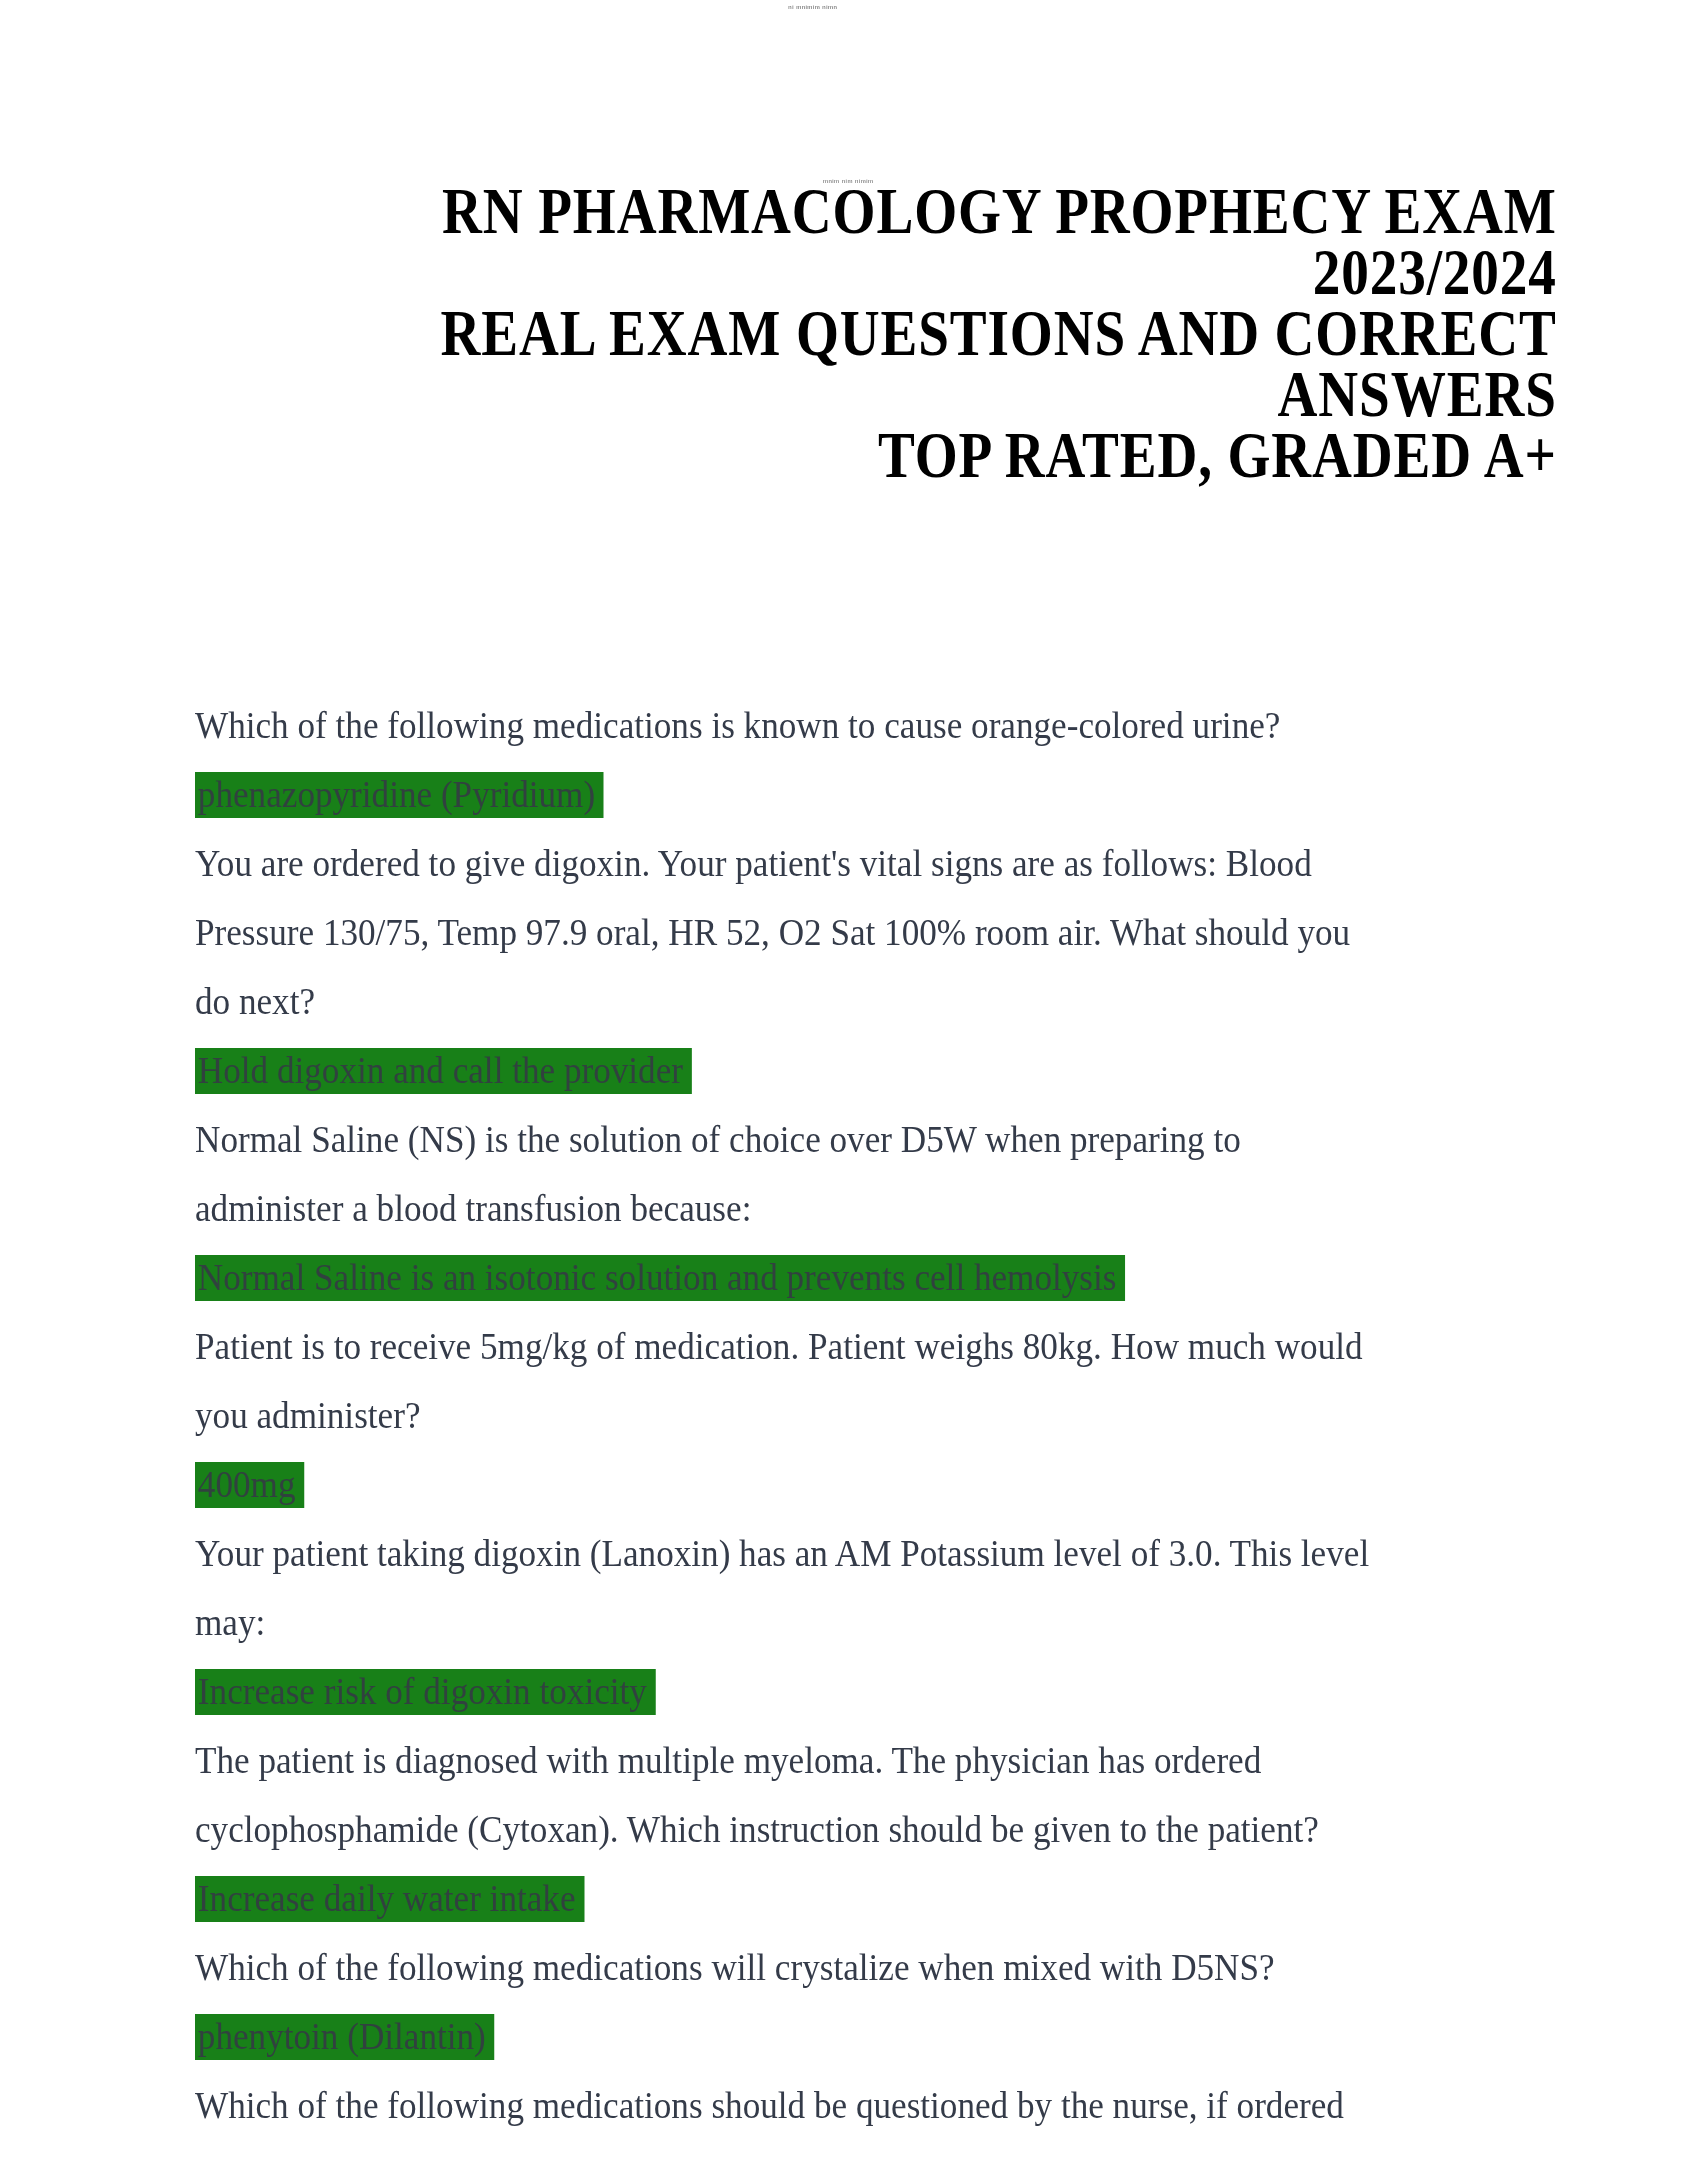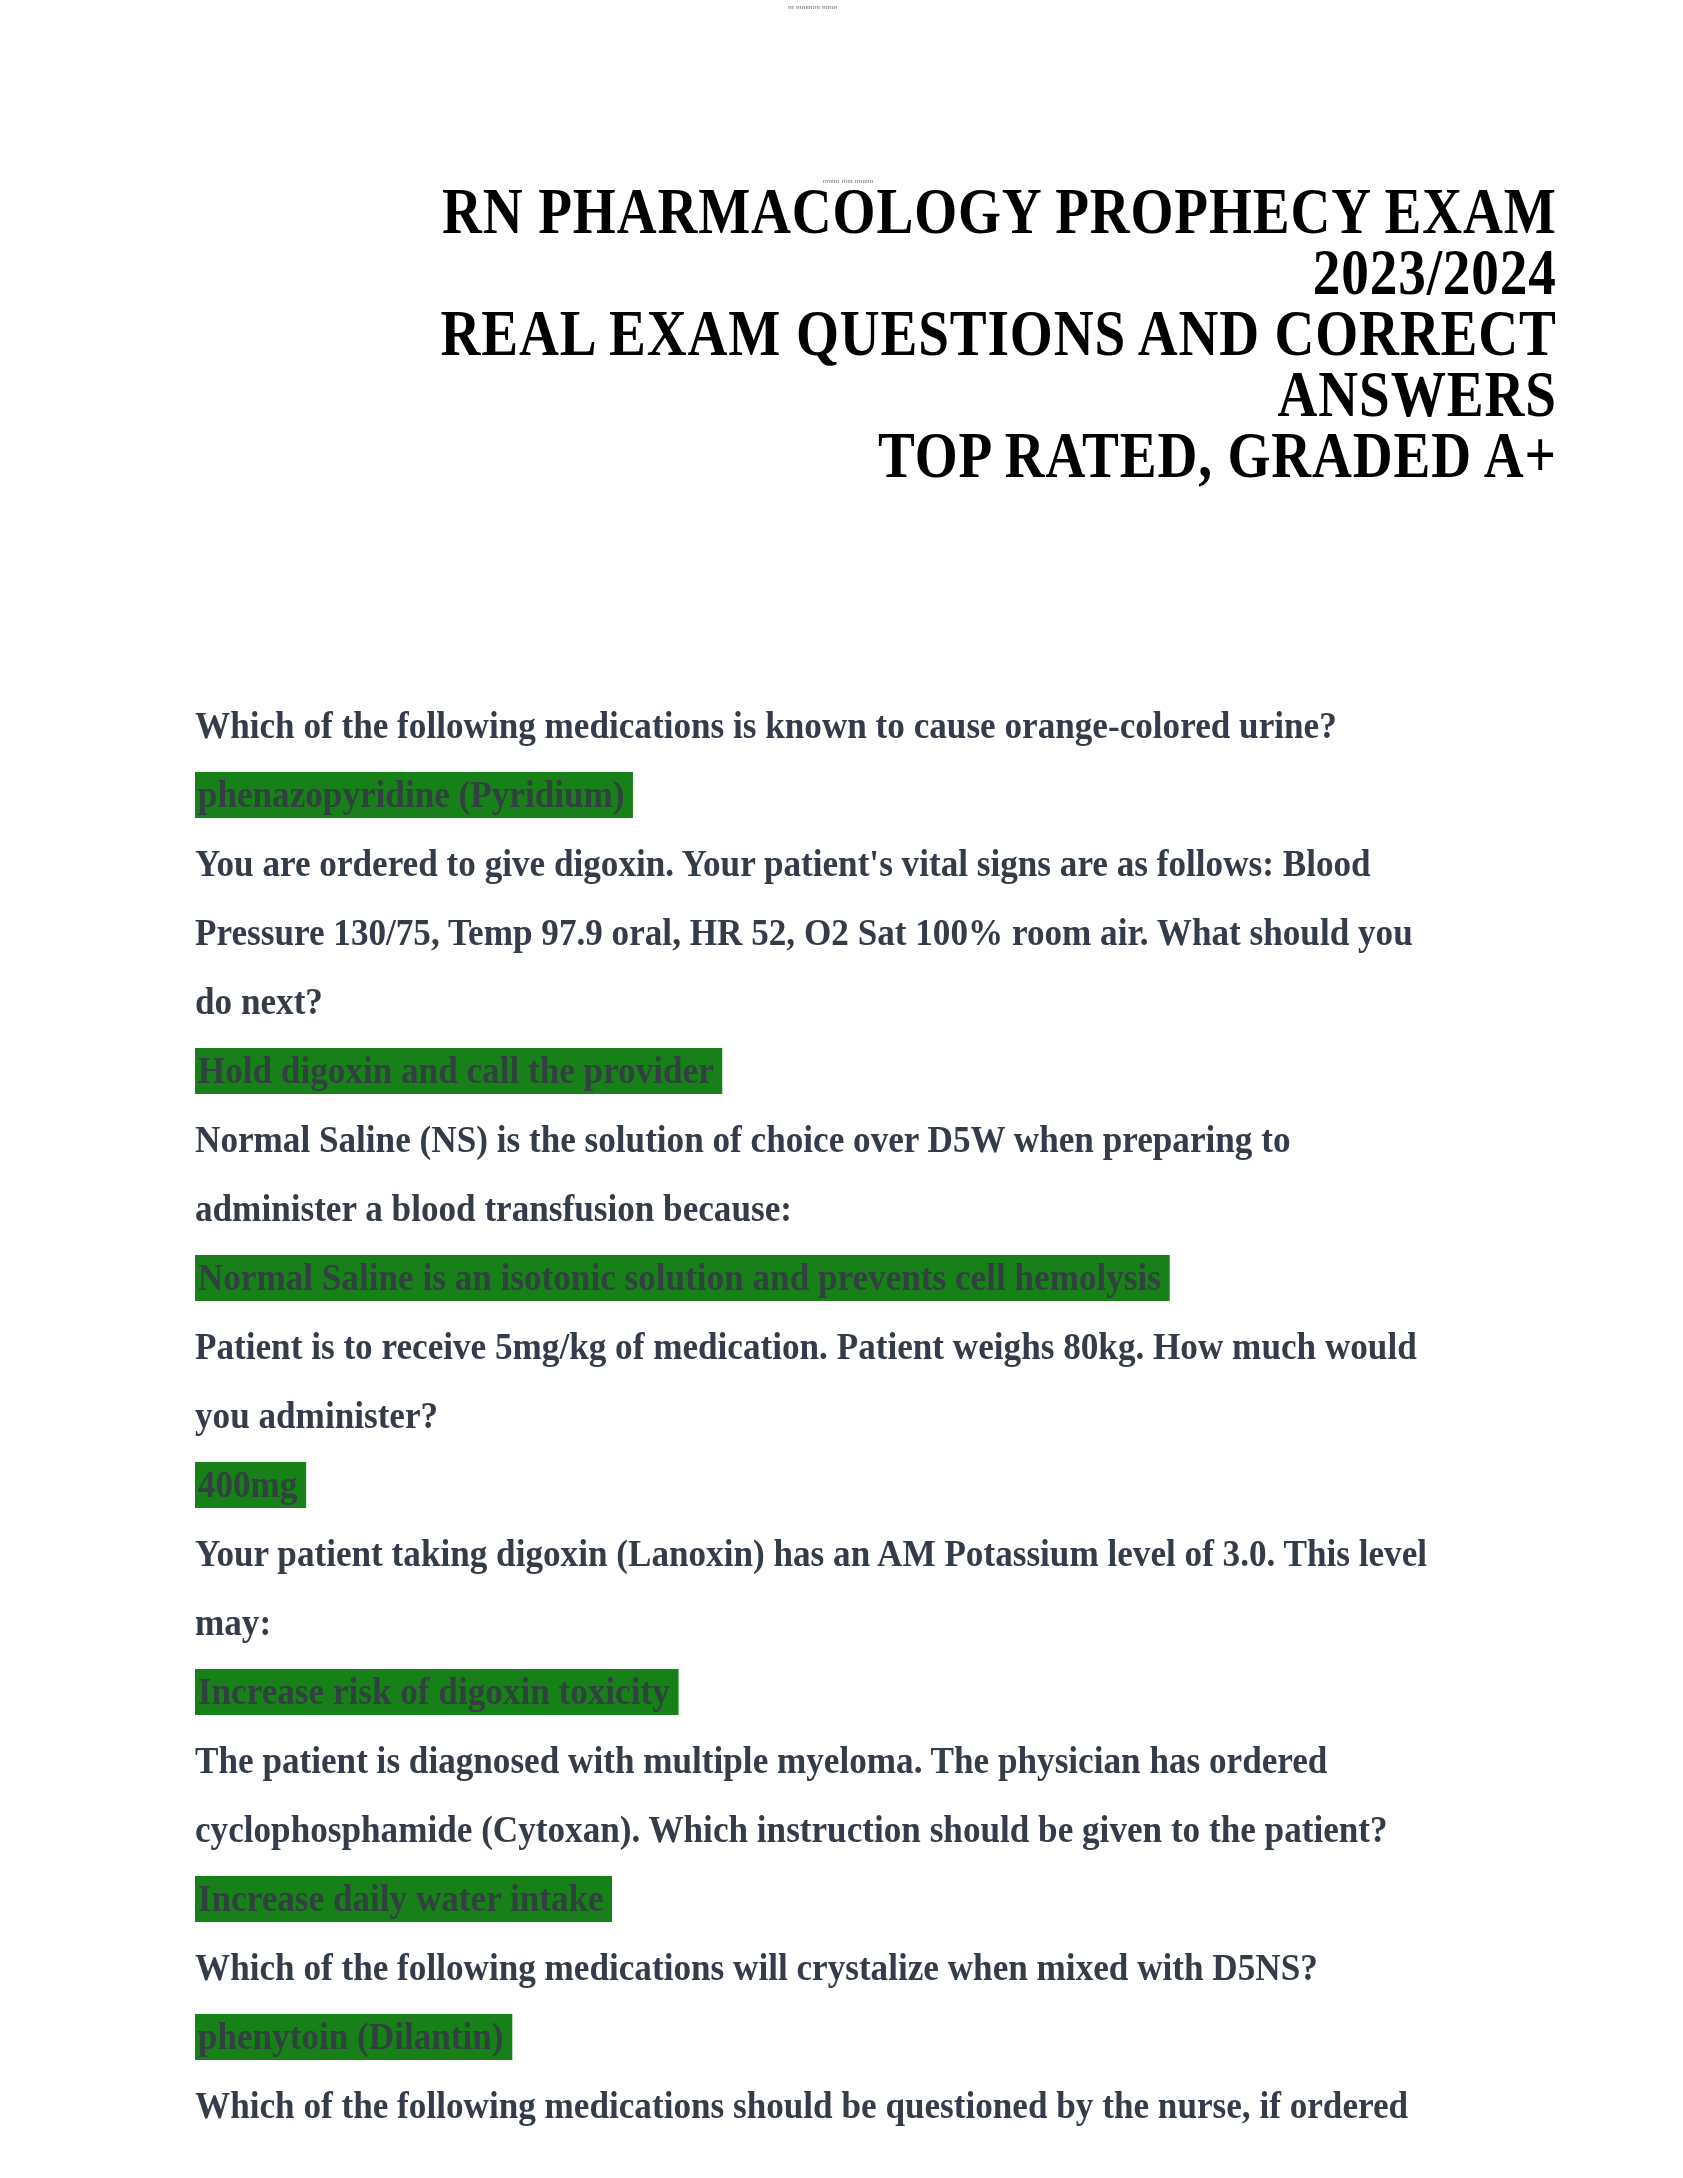--- a/index.html
+++ b/index.html
@@ -45,21 +45,20 @@
     transform: scaleX(0.85);
     transform-origin: 50% 50%;
     white-space: nowrap;
   }
 
   .qa-list {
     position: absolute;
     top: 691px;
     left: 195px;
     width: 1317px;
-    font-weight: bold;
   }
   .q-line {
     display: block;
     height: 69px;
     line-height: 69px;
     font-size: 37px;
     color: var(--body-color, #343b49);
     white-space: nowrap;
     transform: scaleX(0.95);
     transform-origin: 0 50%;

